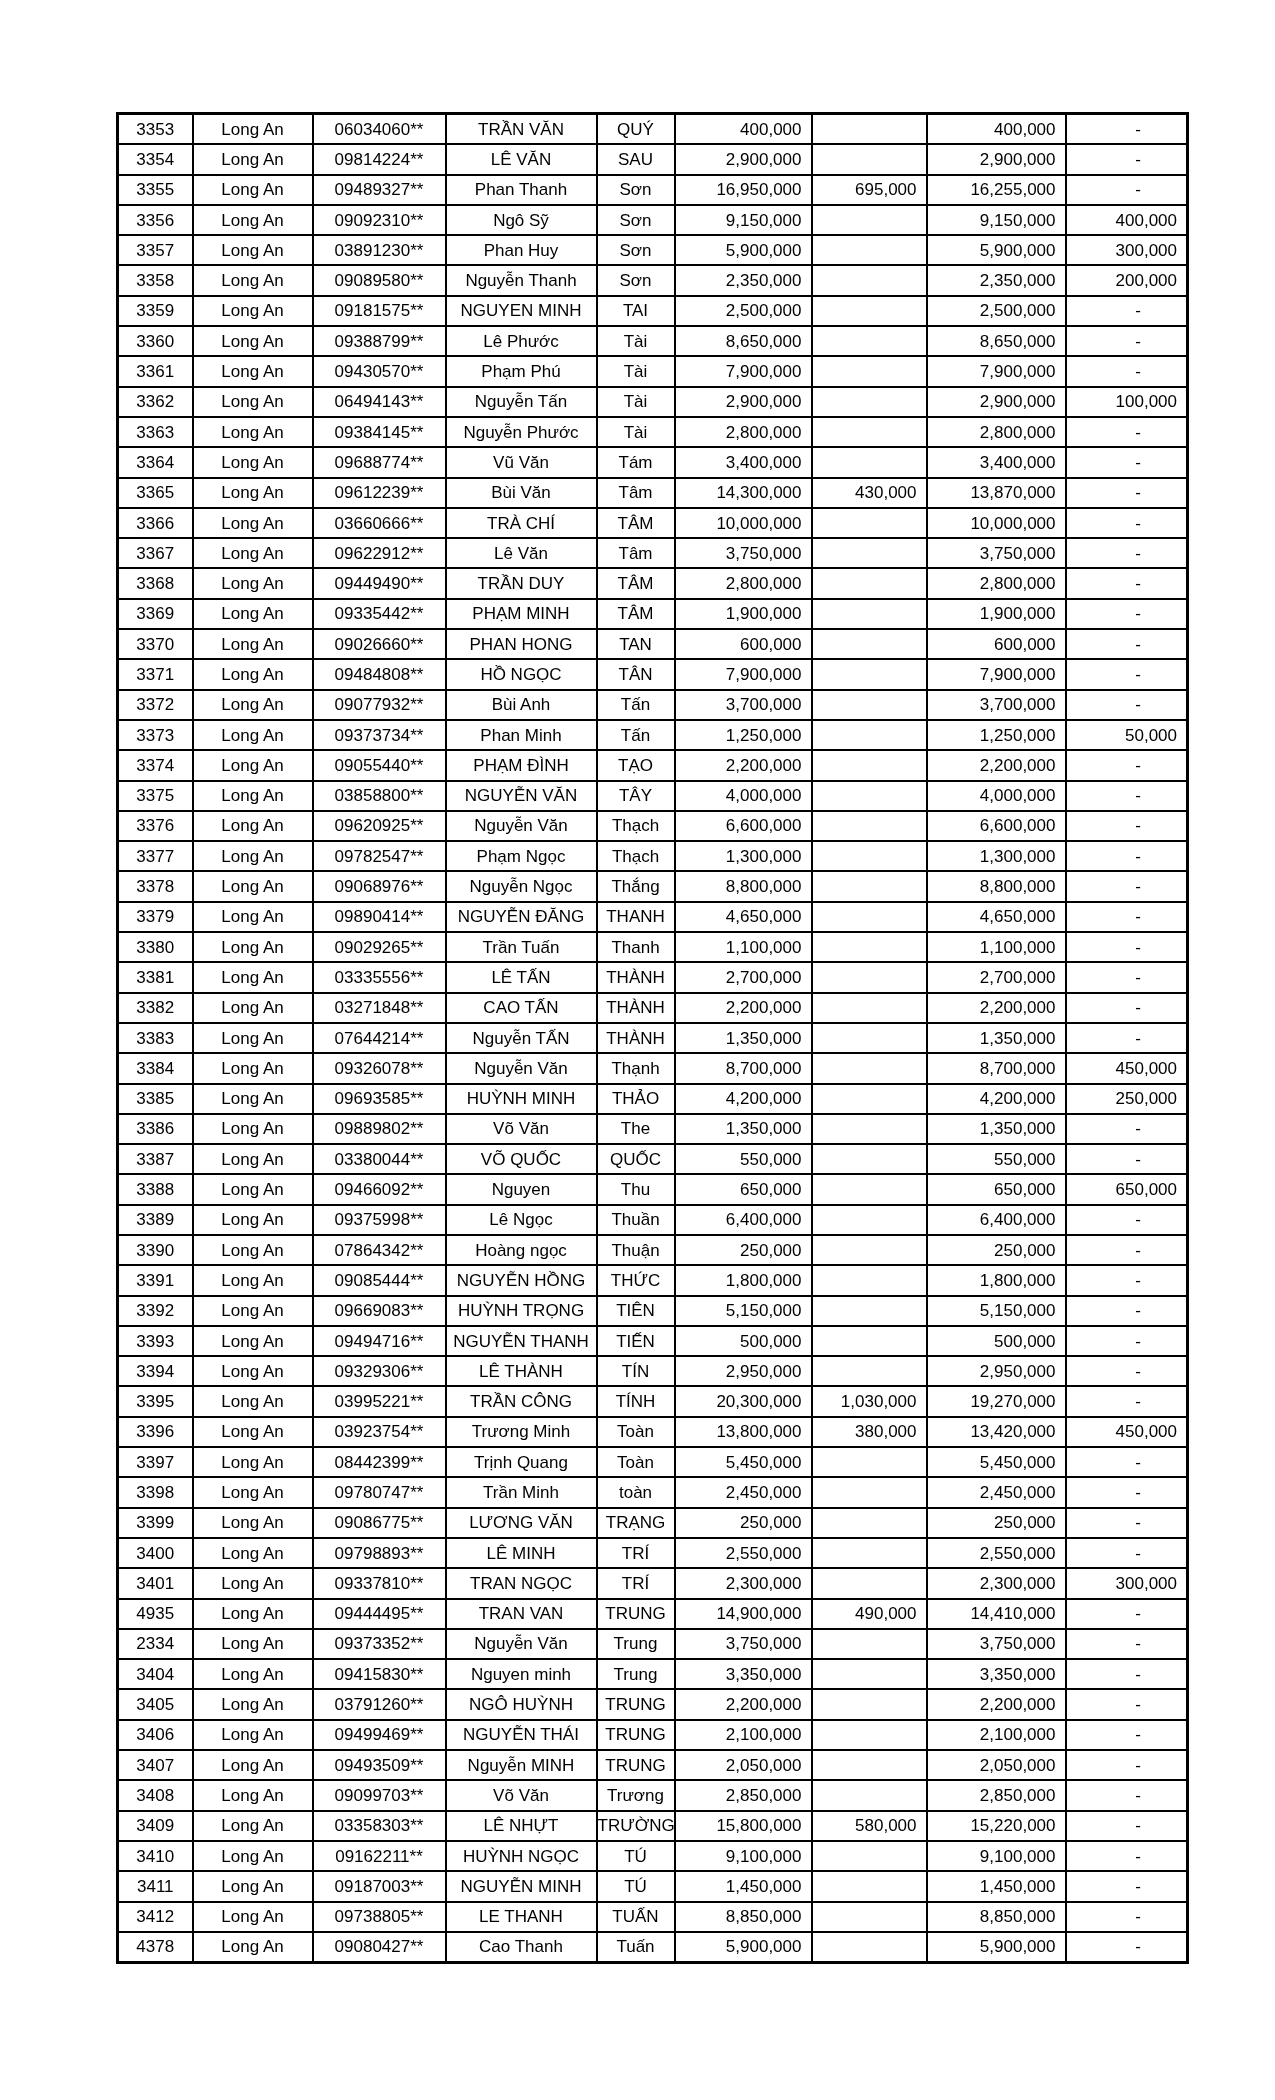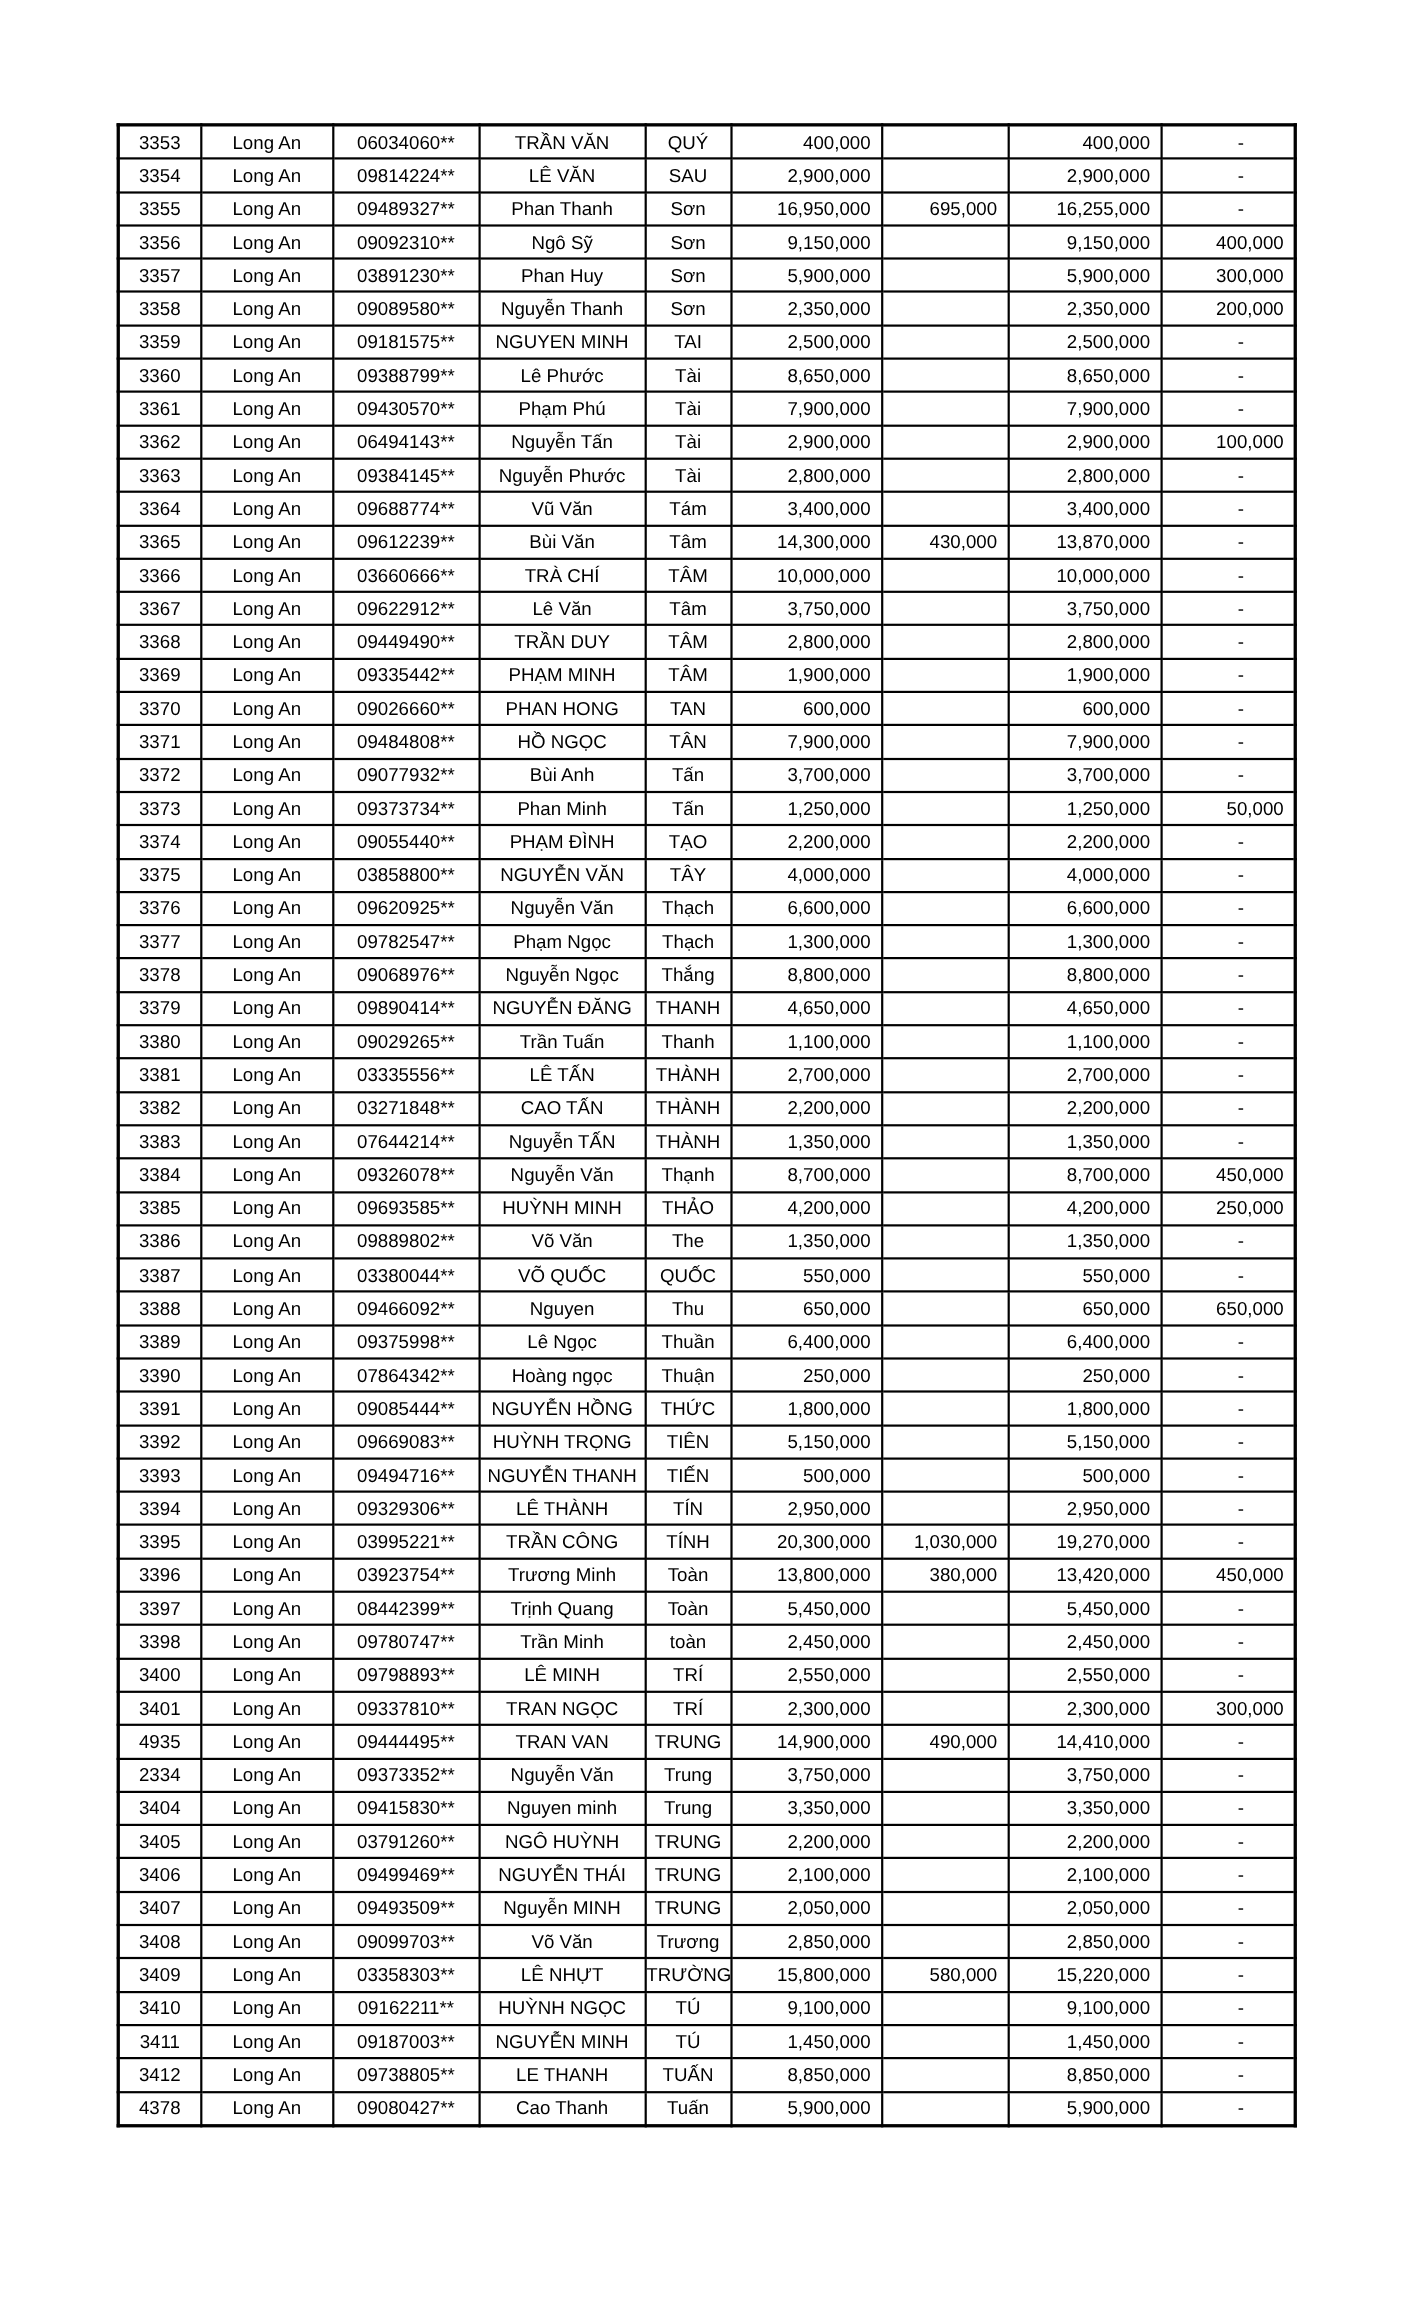--- a/index.html
+++ b/index.html
@@ -9,21 +9,21 @@
   }
   .page {
     position: relative;
     width: 1275px;
     height: 2100px;
     background: #ffffff;
     overflow: hidden;
   }
   table.tbl {
     position: absolute;
-    left: 106px;
+    left: 116px;
     top: 112px;
     width: 1070px;
     border-collapse: collapse;
     table-layout: fixed;
     border: 3px solid #000000;
     font-family: "Liberation Sans", sans-serif;
     font-size: 17px;
     color: #000000;
   }
   table.tbl td {
@@ -562,20 +562,31 @@
           <td>Long An</td>
           <td>09780747**</td>
           <td>Trần Minh</td>
           <td>toàn</td>
           <td class="num">2,450,000</td>
           <td class="num"></td>
           <td class="num">2,450,000</td>
           <td class="dash">-</td>
         </tr>
         <tr>
+          <td>3399</td>
+          <td>Long An</td>
+          <td>09086775**</td>
+          <td>LƯƠNG VĂN</td>
+          <td>TRẠNG</td>
+          <td class="num">250,000</td>
+          <td class="num"></td>
+          <td class="num">250,000</td>
+          <td class="dash">-</td>
+        </tr>
+        <tr>
           <td>3400</td>
           <td>Long An</td>
           <td>09798893**</td>
           <td>LÊ MINH</td>
           <td>TRÍ</td>
           <td class="num">2,550,000</td>
           <td class="num"></td>
           <td class="num">2,550,000</td>
           <td class="dash">-</td>
         </tr>

